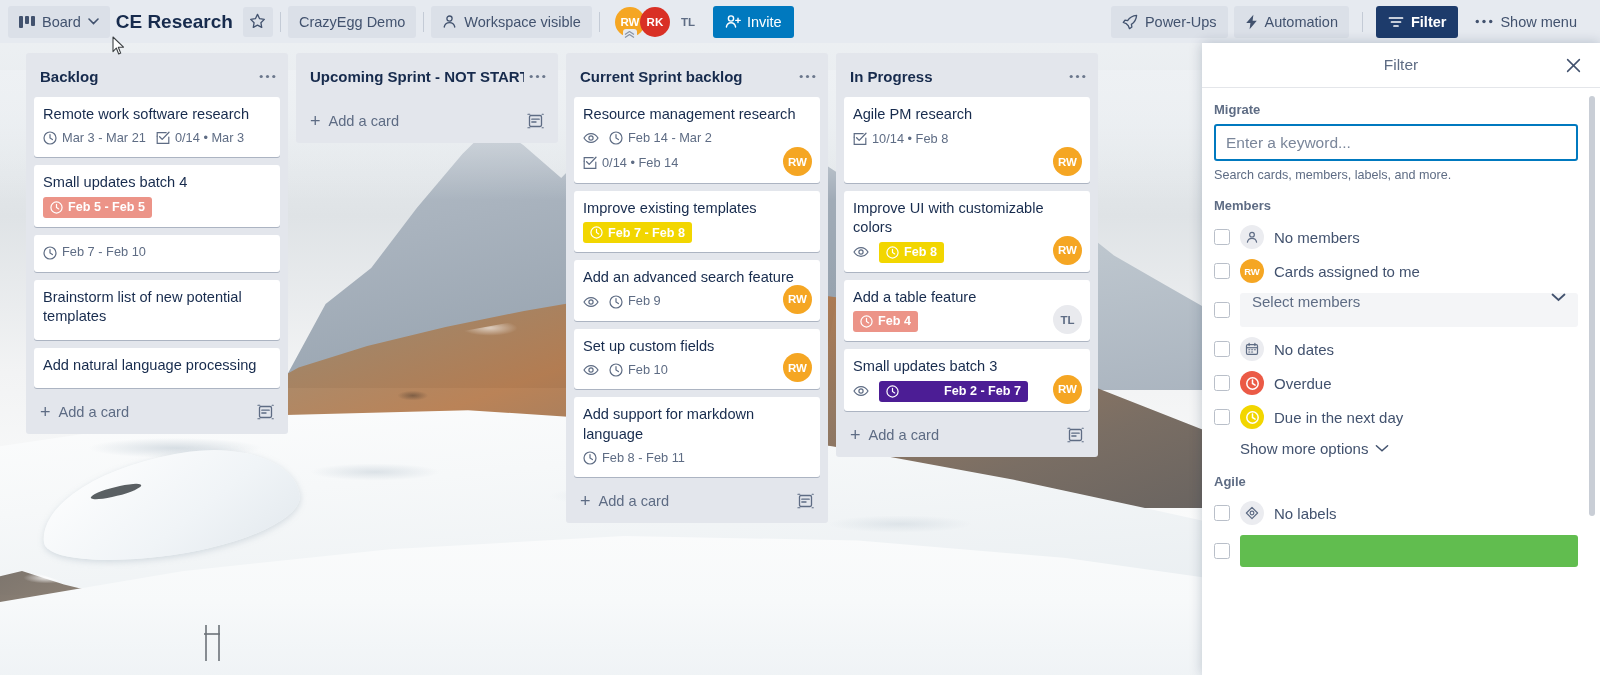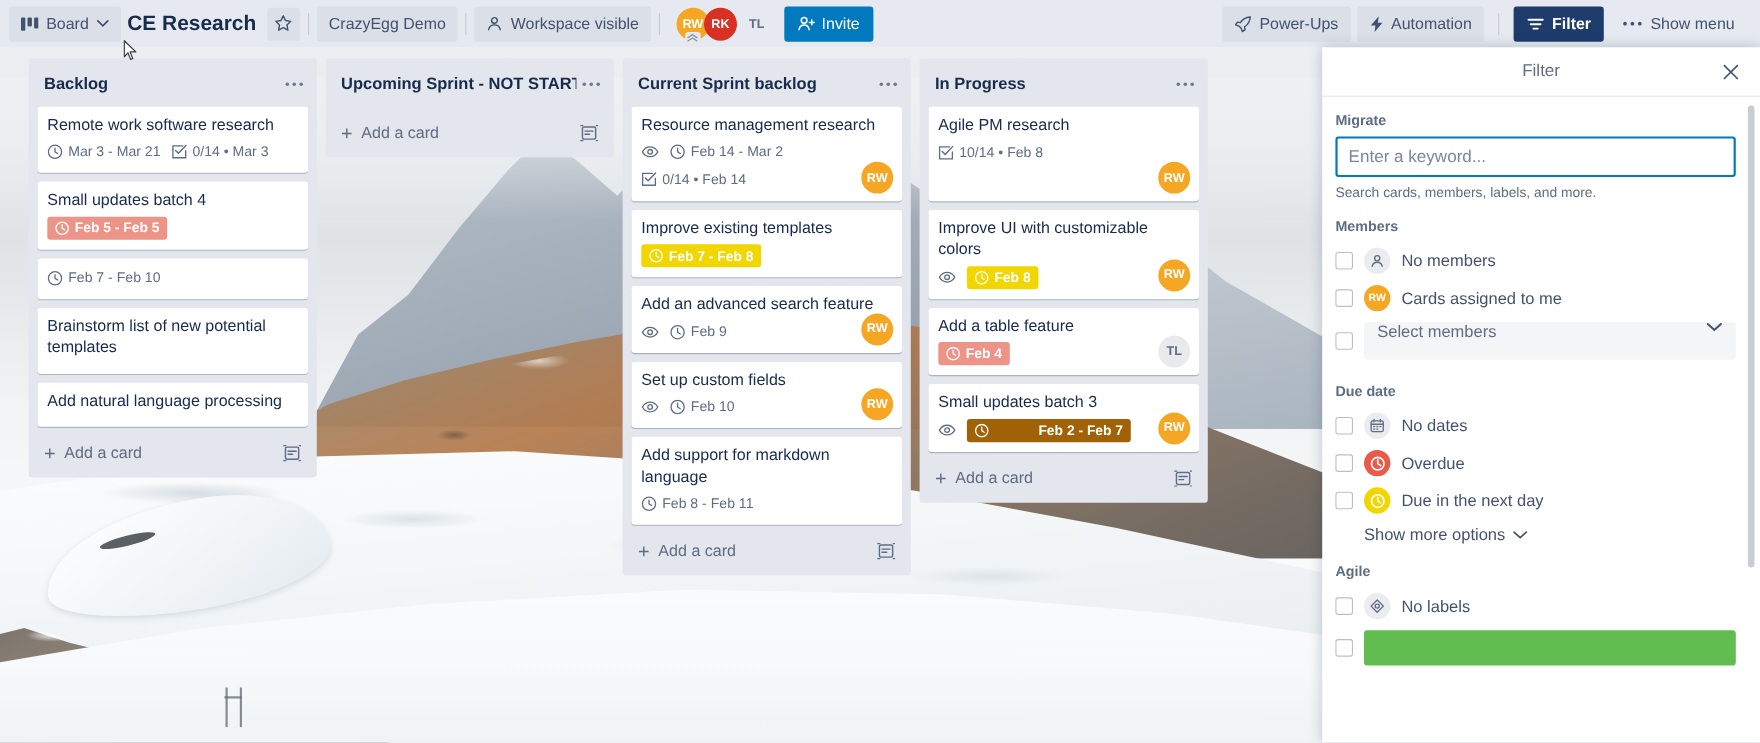--- a/index.html
+++ b/index.html
@@ -227,21 +227,21 @@
   .badge {
     display: inline-flex; align-items: center; gap: 5px;
     font-size: 12.8px; color: #5e6c84; line-height: 1;
     padding: 2px 0;
   }
   .badge.pill {
     padding: 4px 7px; border-radius: 3px; color: #fff; font-weight: bold;
     font-size: 12.6px;
   }
   .badge.pill.red-soft { background: #ec9488; }
-  .badge.pill.red { background: #a16207; gap: 45px; }
+  .badge.pill.red { background: #4c1d95; gap: 45px; }
   .badge.pill.yellow { background: #f2d600; color: #fff; justify-content: center; }
   .badge-row2 { margin-top: 5px; }
   .card-avatar {
     position: absolute; right: 8px; bottom: 7px;
     width: 29px; height: 29px; border-radius: 50%;
     display: flex; align-items: center; justify-content: center;
     font-size: 11.5px; font-weight: bold; color: #fff;
   }
   .card-avatar.rw { background: #f5a623; }
   .card-avatar.tl { background: #e9eaee; color: #5e6c84; }
@@ -901,21 +901,20 @@
         <span class="fp-select">
           <span>Select members</span>
           <span class="chev">
             <svg width="15" height="9" viewBox="0 0 15 9">
                 <path d="M1.5 1.5L7.5 7l6-5.5" stroke="#42526e" stroke-width="1.8" fill="none" stroke-linecap="round"></path>
               </svg>
           </span>
         </span>
       </div>
 
-      <div class="fp-label sp">Due date</div>
 
       <div class="fp-row">
         <span class="cb"></span>
         <span class="fp-icon">
           <svg width="14" height="14" viewBox="0 0 15 15">
               <rect x="1.6" y="2.8" width="11.8" height="10.4" rx="1.4" fill="none" stroke="#5e6c84" stroke-width="1.3"></rect>
               <path d="M1.6 6.1h11.8" stroke="#5e6c84" stroke-width="1.3"></path>
               <path d="M4.4 1.4v2.4M10.6 1.4v2.4" stroke="#5e6c84" stroke-width="1.3" stroke-linecap="round"></path>
               <path d="M4 8.4h1.2M7 8.4h1.2M10 8.4h1.2M4 10.8h1.2M7 10.8h1.2" stroke="#5e6c84" stroke-width="1.1" stroke-linecap="round"></path>
             </svg>

